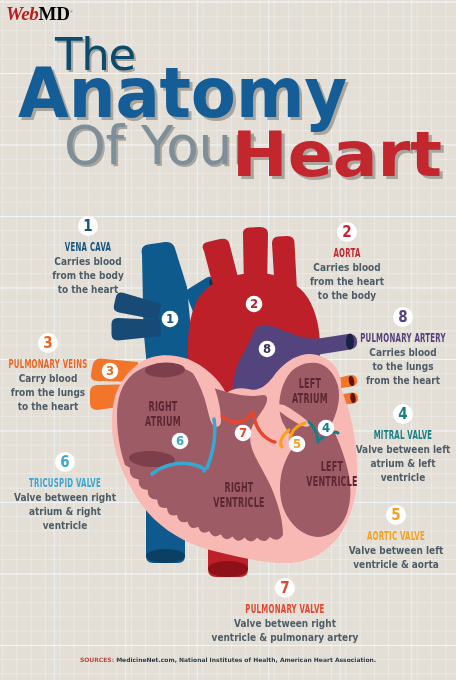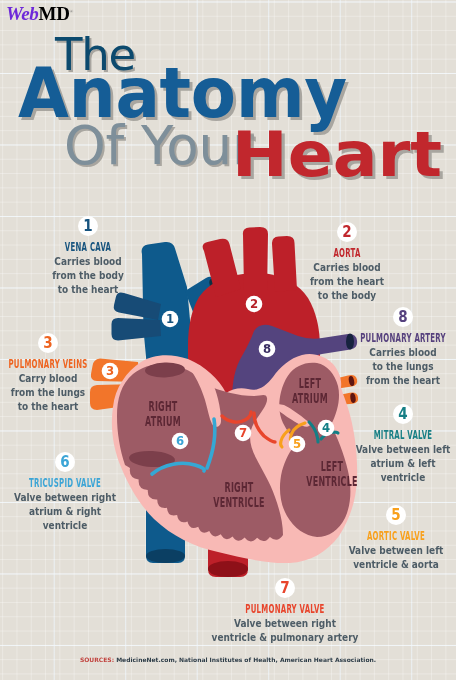--- a/index.html
+++ b/index.html
@@ -16,21 +16,21 @@
       linear-gradient(to bottom, rgba(255,255,255,0.30) 1px, transparent 1px),
       linear-gradient(to right, rgba(238,246,252,0.80) 1.2px, transparent 1.2px),
       linear-gradient(to bottom, rgba(238,246,252,0.80) 1.2px, transparent 1.2px);
     background-size:14.3px 14.3px,14.3px 14.3px,71.5px 71.5px,71.5px 71.5px;
     background-position:2.2px 1.5px,2.2px 1.5px,-17.8px 1.5px,-17.8px 1.5px;
   }
 
   
   .logo{position:absolute;left:6px;top:2px;font-family:"Liberation Serif","DejaVu Serif",serif;
      font-size:19px;line-height:19px;letter-spacing:-0.3px;}
-  .logo .web{color:#6d28d9;font-style:italic;font-weight:700;}
+  .logo .web{color:#b91c1c;font-style:italic;font-weight:700;}
   .logo .md{color:#000000;font-weight:700;}
   .logo .tm{color:#6a6a6a;font-size:5px;vertical-align:super;}
 
   
   .headline{position:absolute;left:0;top:0;width:456px;height:200px;}
   .hl-line{position:absolute;white-space:nowrap;font-weight:400;}
   .hl-the{left:55px;top:38.2px;font-size:45px;color:#0c4a6e;letter-spacing:-1.2px;line-height:33px;
      transform-origin:0 0;
      text-shadow:2px 2px 0 rgba(158,155,149,0.85);}
   .hl-anatomy{left:18px;top:67.7px;font-size:70px;color:#155d96;font-weight:700;letter-spacing:-0.2px;line-height:51px;

